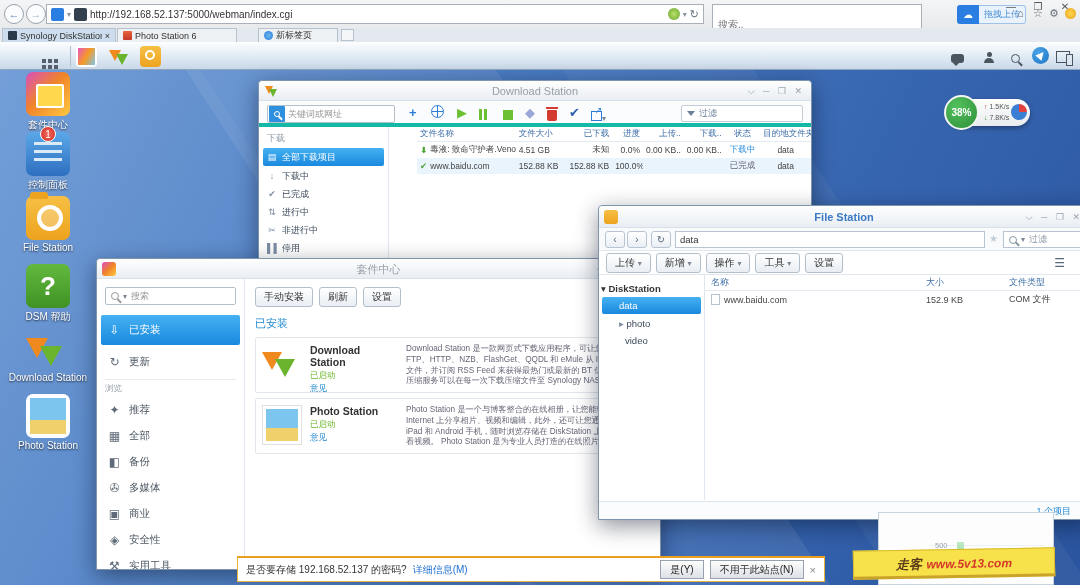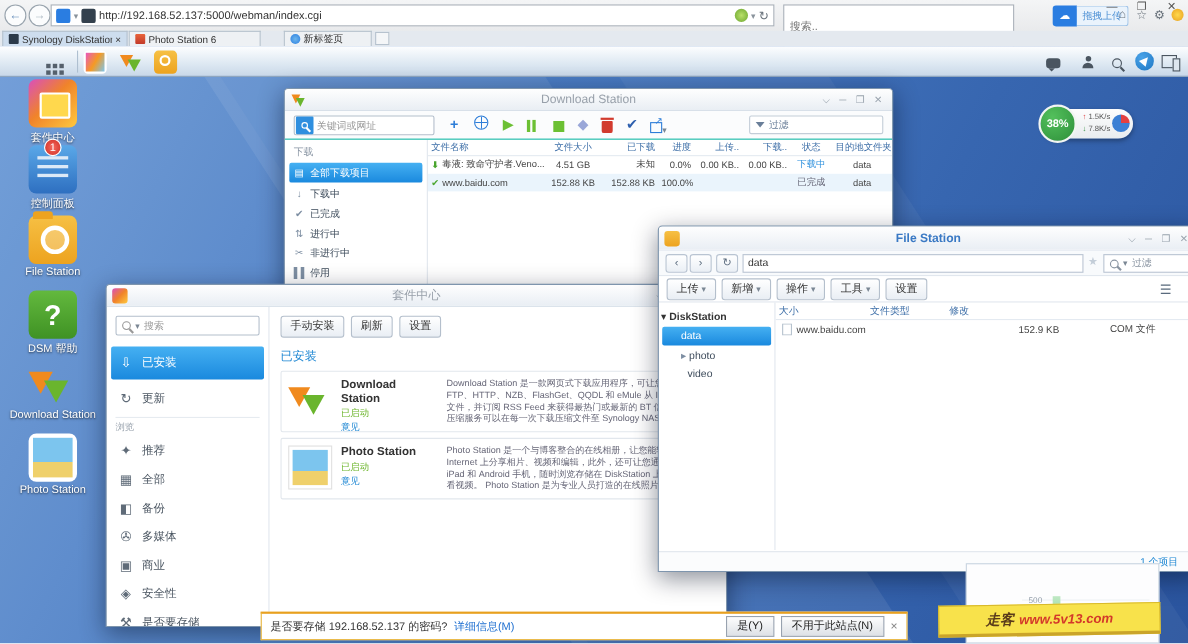--- a/index.html
+++ b/index.html
@@ -52,46 +52,46 @@
 
 .win{position:absolute;background:#fff;border:1px solid #7e95ad;border-radius:4px 4px 0 0;box-shadow:0 6px 22px rgba(0,10,30,.45);}
 .tbar{height:20px;background:linear-gradient(#fefefe,#e9eef4);border-bottom:1px solid #d8e0e9;border-radius:4px 4px 0 0;position:relative;text-align:center;font-size:11px;color:#98a0aa;line-height:20px;}
 .tbar .wic{position:absolute;left:5px;top:3px;width:14px;height:14px;border-radius:3px;}
 .wctl{position:absolute;right:6px;top:0;font-size:9px;color:#9aa4ae;letter-spacing:3px;line-height:20px;}
 .btn{display:inline-block;height:20px;border:1px solid #b4bfcc;border-radius:3px;background:linear-gradient(#ffffff,#e9eef4);font-size:10px;color:#333;line-height:18px;padding:0 8px;}
 .mag{display:inline-block;width:8px;height:8px;border:1.5px solid currentColor;border-radius:50%;position:relative;flex:0 0 auto;}
 .mag::after{content:"";position:absolute;width:5px;height:1.5px;background:currentColor;transform:rotate(45deg);right:-4px;bottom:-2px;}
 .caret{font-size:8px;color:#7b8794;}
 
-#ds .toolrow{height:26px;border-bottom:1px solid #14b8a6;background:#fbfcfd;position:relative;}
+#ds .toolrow{height:26px;border-bottom:4px solid #14b8a6;background:#fbfcfd;position:relative;}
 .ds-search{position:absolute;left:8px;top:4px;width:128px;height:18px;border:1px solid #b4bfcc;border-radius:2px;background:#fff;display:flex;align-items:center;font-size:9px;color:#999;}
 .ds-search .magbox{width:16px;height:16px;background:#2f8fdf;color:#fff;display:flex;align-items:center;justify-content:center;border-radius:1px;margin:0 3px 0 1px;}
 .ti{position:absolute;top:4px;font-size:13px;}
 .pausei{display:inline-block;width:3px;height:11px;background:#6cc033;margin-right:2px;}
 .stopi{display:inline-block;width:10px;height:10px;background:#6cc033;}
 .trash{display:inline-block;width:10px;height:11px;background:#d23b2e;border-radius:1px 1px 2px 2px;position:relative;}
 .trash::before{content:"";position:absolute;top:-3px;left:-1px;width:12px;height:2px;background:#d23b2e;}
 .sharebx{display:inline-block;width:11px;height:10px;border:1.5px solid #2d7dd8;position:relative;}
 .sharebx::after{content:"↗";position:absolute;top:-7px;left:3px;color:#2d7dd8;font-size:9px;}
 .ds-filter{position:absolute;right:8px;top:4px;width:122px;height:17px;border:1px solid #c3cdd8;border-radius:2px;background:#fff;font-size:9px;color:#6a7f99;display:flex;align-items:center;gap:4px;padding:0 5px;}
 .funnel{width:0;height:0;border-left:4px solid transparent;border-right:4px solid transparent;border-top:5px solid #6a7f99;}
-#ds .body{display:flex;height:139px;}
+#ds .body{display:flex;height:139px;gap:28px;}
 .ds-side{width:130px;border-right:1px solid #e1e7ee;font-size:9px;color:#445;padding-top:3px;}
 .ds-side .sec{color:#8b97a5;padding:2px 8px;}
 .ds-item{display:flex;align-items:center;gap:5px;height:18px;padding:0 8px;color:#3c4a5a;}
 .ds-item .gi{width:10px;color:#7d8ea2;font-size:9px;text-align:center;}
 .ds-item.sel{margin:1px 4px;border-radius:2px;background:linear-gradient(#45b0f2,#1a89de);color:#fff;padding:0 4px;}
 .ds-item.sel .gi{color:#fff;}
 .ds-main{flex:1;font-size:8.5px;overflow:hidden;}
 .ds-hrow{display:flex;height:15px;align-items:center;color:#3e6fa8;border-bottom:1px solid #e4eaf1;}
 .ds-row{display:flex;height:16px;align-items:center;color:#444;}
 .ds-row.alt{background:#eaf4fc;}
 .c{padding:0 3px;white-space:nowrap;overflow:hidden;}
 .c1{width:118px;display:flex;align-items:center;gap:3px;}
-.c2{width:57px;text-align:center;}.c3{width:57px;text-align:right;}.c4{width:36px;text-align:right;}
+.c2{width:57px;text-align:left;}.c3{width:57px;text-align:right;}.c4{width:36px;text-align:right;}
 .c5{width:48px;text-align:right;}.c6{width:48px;text-align:right;}.c7{width:42px;text-align:center;}.c8{width:60px;text-align:center;}
 .stat-dl{color:#2b8fdd;}
 
 #pc .body{display:flex;height:291px;}
 .pc-side{width:148px;border-right:1px solid #e1e7ee;padding-top:8px;}
 .pc-search{margin:0 8px 10px;height:18px;border:1px solid #b4bfcc;border-radius:2px;display:flex;align-items:center;gap:4px;padding:0 5px;font-size:9px;color:#999;}
 .pc-item{display:flex;align-items:center;gap:7px;font-size:10.5px;color:#4a5561;height:26px;padding:0 10px;}
 .pc-item .gi{width:15px;text-align:center;color:#5f6b78;font-size:12px;}
 .pc-item.sel{background:linear-gradient(#45b0f2,#1a89de);color:#fff;border-radius:2px;margin:0 4px 4px;height:30px;padding:0 6px;}
 .pc-item.sel .gi{color:#fff;}
@@ -403,21 +403,21 @@
         <div class="pc-item">
             <span class="gi">▣</span>
             <span>商业</span>
           </div>
         <div class="pc-item">
             <span class="gi">◈</span>
             <span>安全性</span>
           </div>
         <div class="pc-item">
             <span class="gi">⚒</span>
-            <span>是否要存储</span>
+            <span>实用工具</span>
           </div>
       </div>
       <div class="pc-main">
         <div class="pc-btns">
           <span class="btn">手动安装</span>
           <span class="btn">刷新</span>
           <span class="btn">设置</span>
         </div>
         <div class="pc-head">已安装</div>
         <div class="pkg-card">
@@ -475,20 +475,21 @@
     </div>
     <div class="body">
       <div class="fs-side">
         <div class="fs-root"><span>▾</span> <span>DiskStation</span></div>
         <div class="fs-node sel"><span>data</span></div>
         <div class="fs-node"><span style="color:#7d8ea2">▸</span> <span>photo</span></div>
         <div class="fs-node" style="padding-left:26px"><span>video</span></div>
       </div>
       <div class="fs-main">
         <div class="fs-hrow">
+          <span class="c f1">名称</span>
           <span class="c f2">大小</span>
           <span class="c f3">文件类型</span>
           <span class="c f4">修改</span>
         </div>
         <div class="fs-row">
           <span class="c f1">
               <span class="docico"></span>
               <span>www.baidu.com</span>
             </span>
           <span class="c f2">152.9 KB</span>

